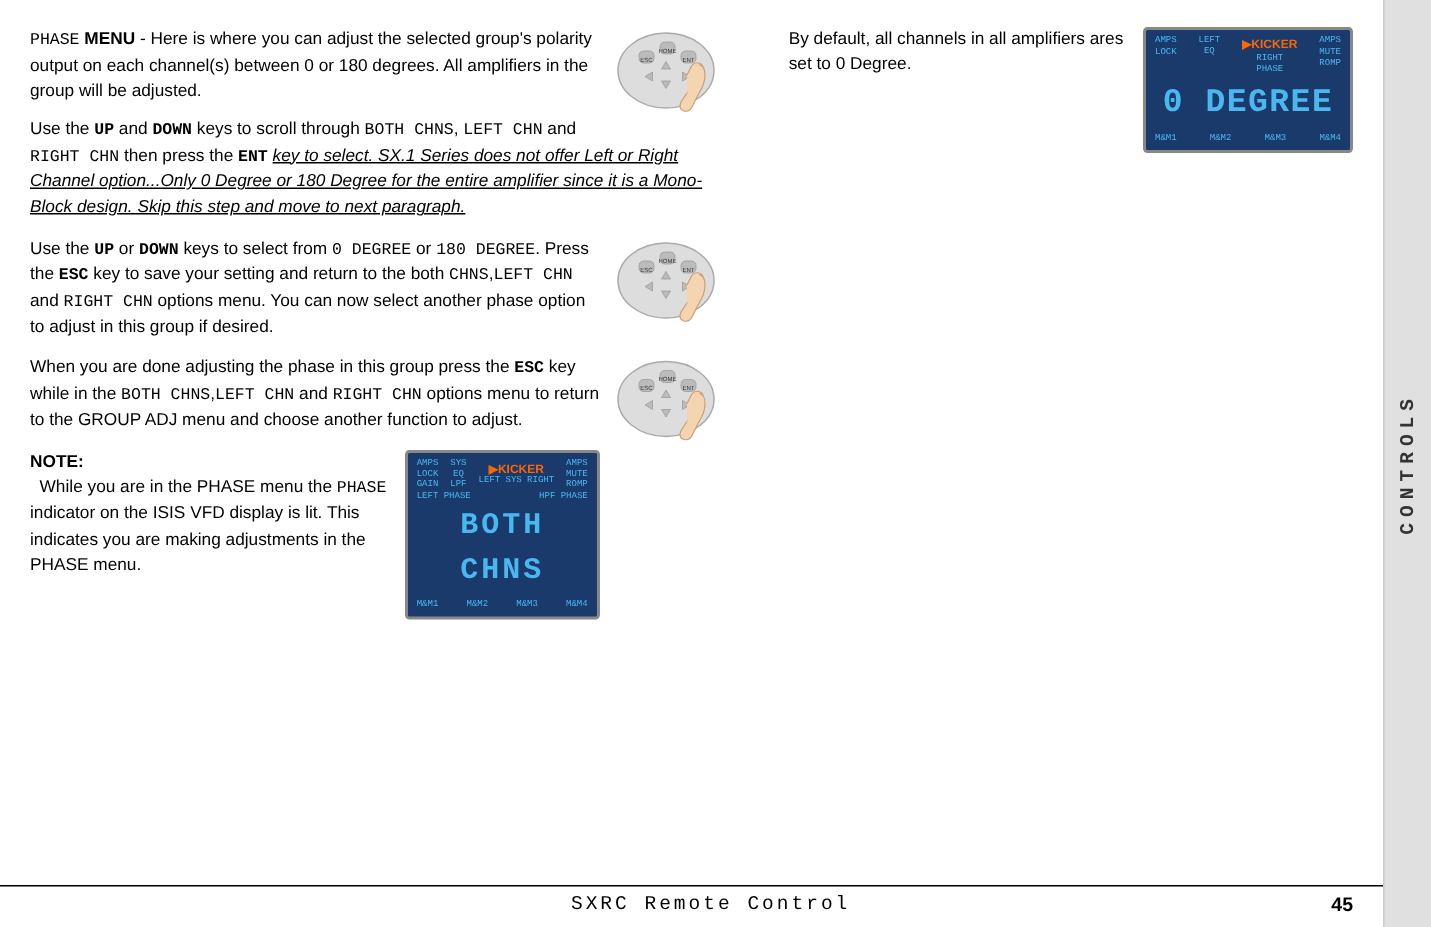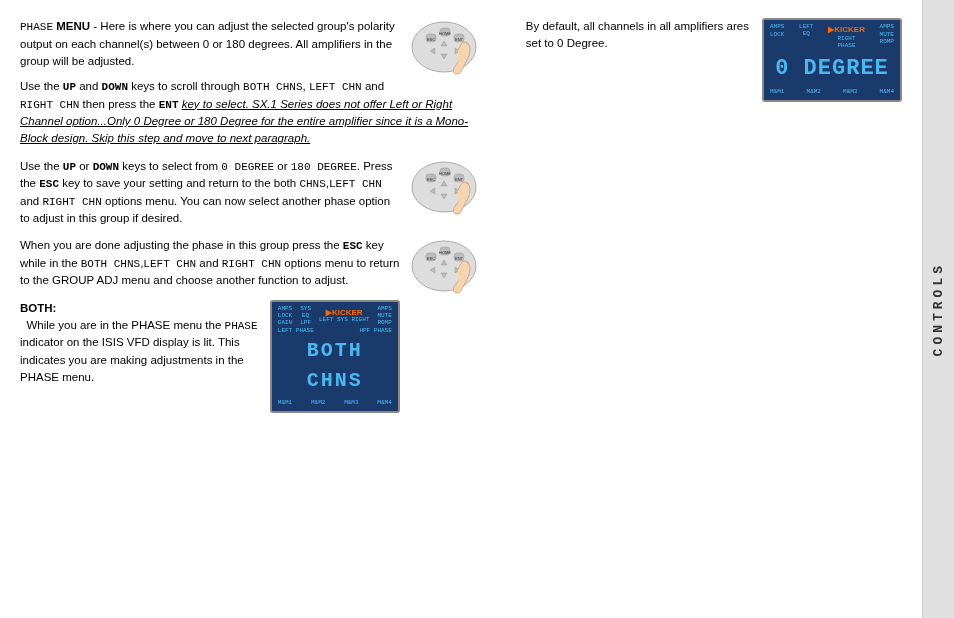--- a/index.html
+++ b/index.html
@@ -238,21 +238,21 @@
 
               <div style="display:flex; justify-content:space-between; margin-top:2px;">
                 <span style="color:#4ab8f0; font-family:'Courier New',monospace; font-size:6px;">M&amp;M1</span>
                 <span style="color:#4ab8f0; font-family:'Courier New',monospace; font-size:6px;">M&amp;M2</span>
                 <span style="color:#4ab8f0; font-family:'Courier New',monospace; font-size:6px;">M&amp;M3</span>
                 <span style="color:#4ab8f0; font-family:'Courier New',monospace; font-size:6px;">M&amp;M4</span>
               </div>
             </div>
           </div>
           <p>
-            <span class="bold">BOTH:</span><br>
+            <span class="bold">NOTE:</span><br>
             &nbsp;&nbsp;While you are in the PHASE menu the <span class="mono">PHASE</span> indicator on the ISIS VFD display is lit. This indicates you are making adjustments in the PHASE menu.
           </p>
         </div>
 
       </div>
 
       <div class="right-col">
 
         <div style="float:right; margin-left:10px; margin-bottom:8px;">
           <div style="border: 2px solid #888; border-radius: 3px; background: #1a3a6b; padding: 4px 6px; width: 140px;">
@@ -293,18 +293,23 @@
 
 
         <p>
           By default, all channels in all amplifiers ares set to 0 Degree.
         </p>
 
       </div>
 
     </div>
 
+    <div class="footer">
+      <div style="width:40px;"></div>
+      <div class="footer-title">SXRC Remote Control</div>
+      <div class="page-number">45</div>
+    </div>
   </div>
 
   <div class="sidebar">
     <div class="sidebar-text">CONTROLS</div>
   </div>
 </div>
 
 </body></html>

